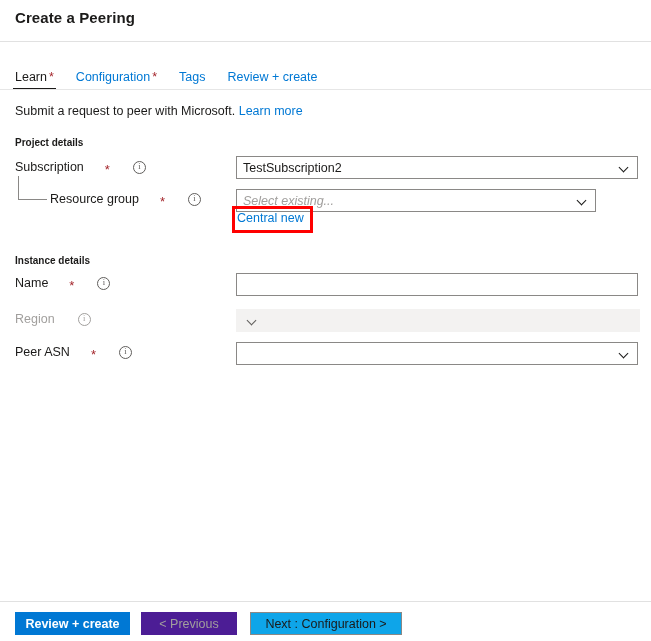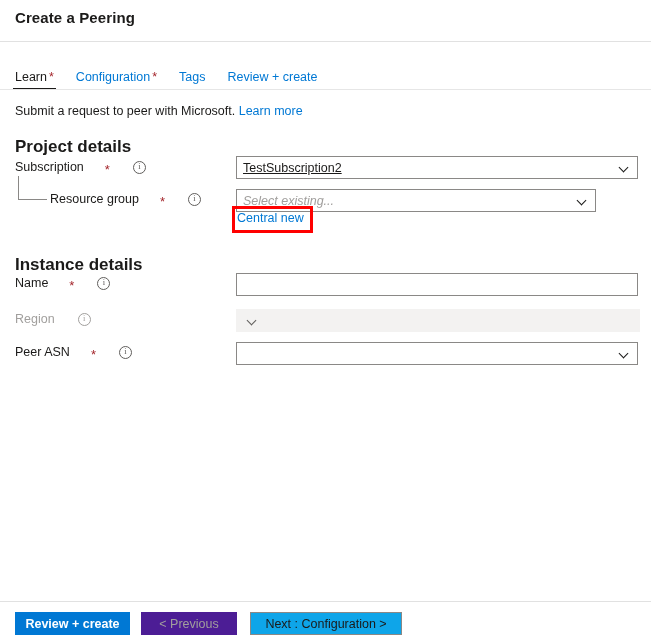--- a/index.html
+++ b/index.html
@@ -90,21 +90,21 @@
   }
   .subtitle a {
     color: #0078d4;
     text-decoration: none;
   }
 
   
   .section-head {
     position: absolute;
     left: 15px;
-    font-size: 17px;
+    font-size: 10px;
     font-weight: bold;
     color: #1b1a19;
   }
   #sect-project { top: 137px; }
   #sect-instance { top: 255px; }
 
   
   .field-label {
     position: absolute;
     font-size: 12.5px;
@@ -207,21 +207,21 @@
     height: 6px;
     border-right: 1.4px solid #1b1a19;
     border-bottom: 1.4px solid #1b1a19;
     transform: rotate(45deg);
   }
   .control.disabled .chevron::before {
     border-right-color: #605e5c;
     border-bottom-color: #605e5c;
   }
 
-  #ctl-subscription { left: 236px; top: 156px; width: 402px; text-decoration: underline; }
+  #ctl-subscription { left: 236px; top: 156px; width: 402px; }
   #ctl-resourcegroup { left: 236px; top: 189px; width: 360px; }
   #ctl-name { left: 236px; top: 273px; width: 402px; }
   #ctl-region { left: 236px; top: 309px; width: 404px; }
   #ctl-peerasn { left: 236px; top: 342px; width: 402px; }
 
   
   .create-new-link {
     position: absolute;
     left: 237px;
     top: 211px;

